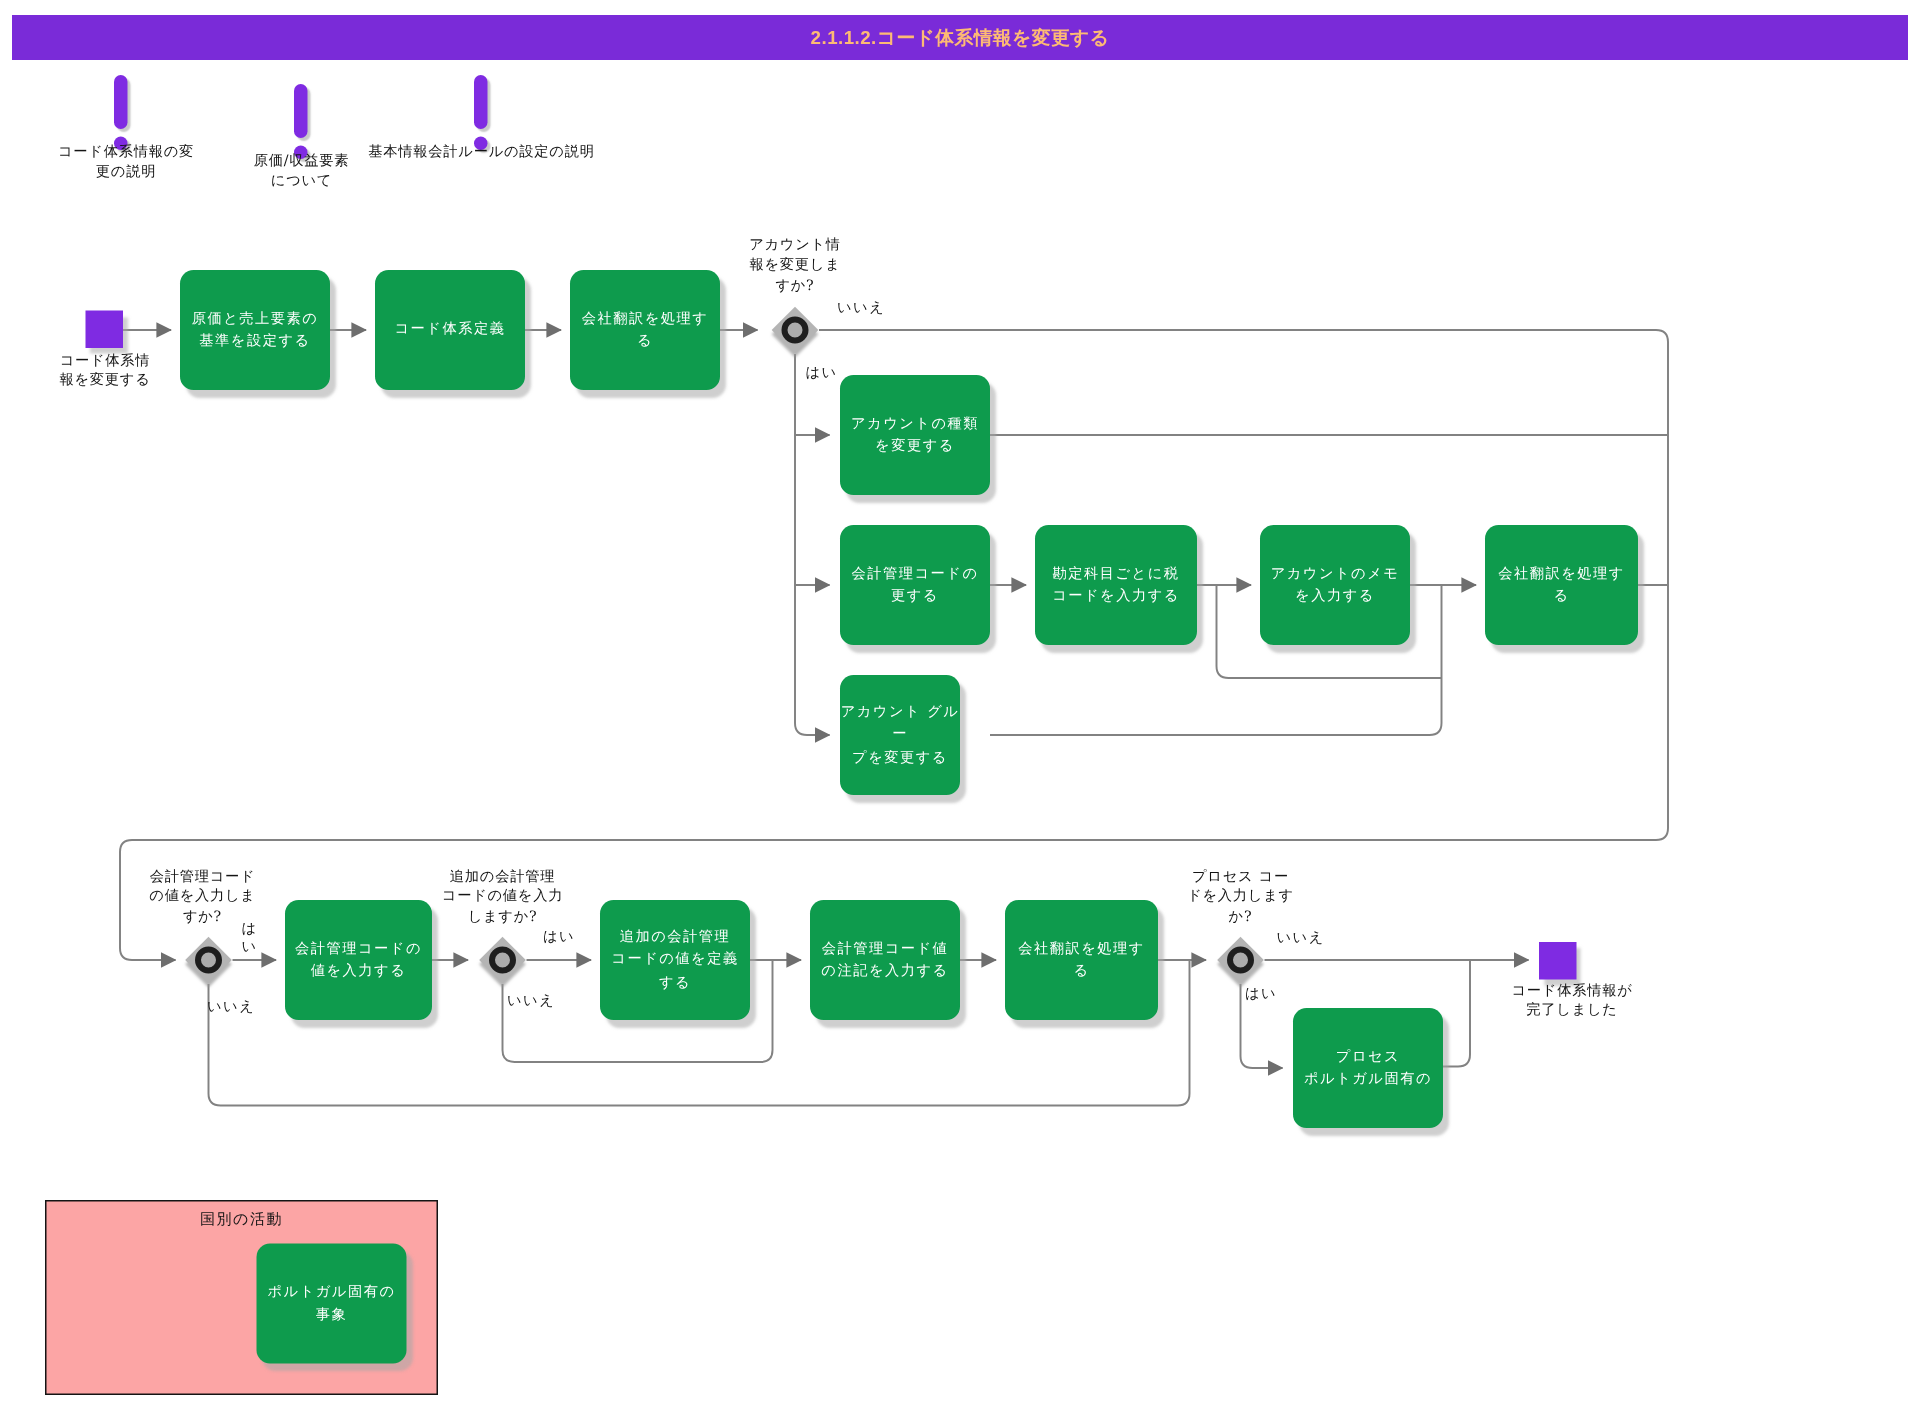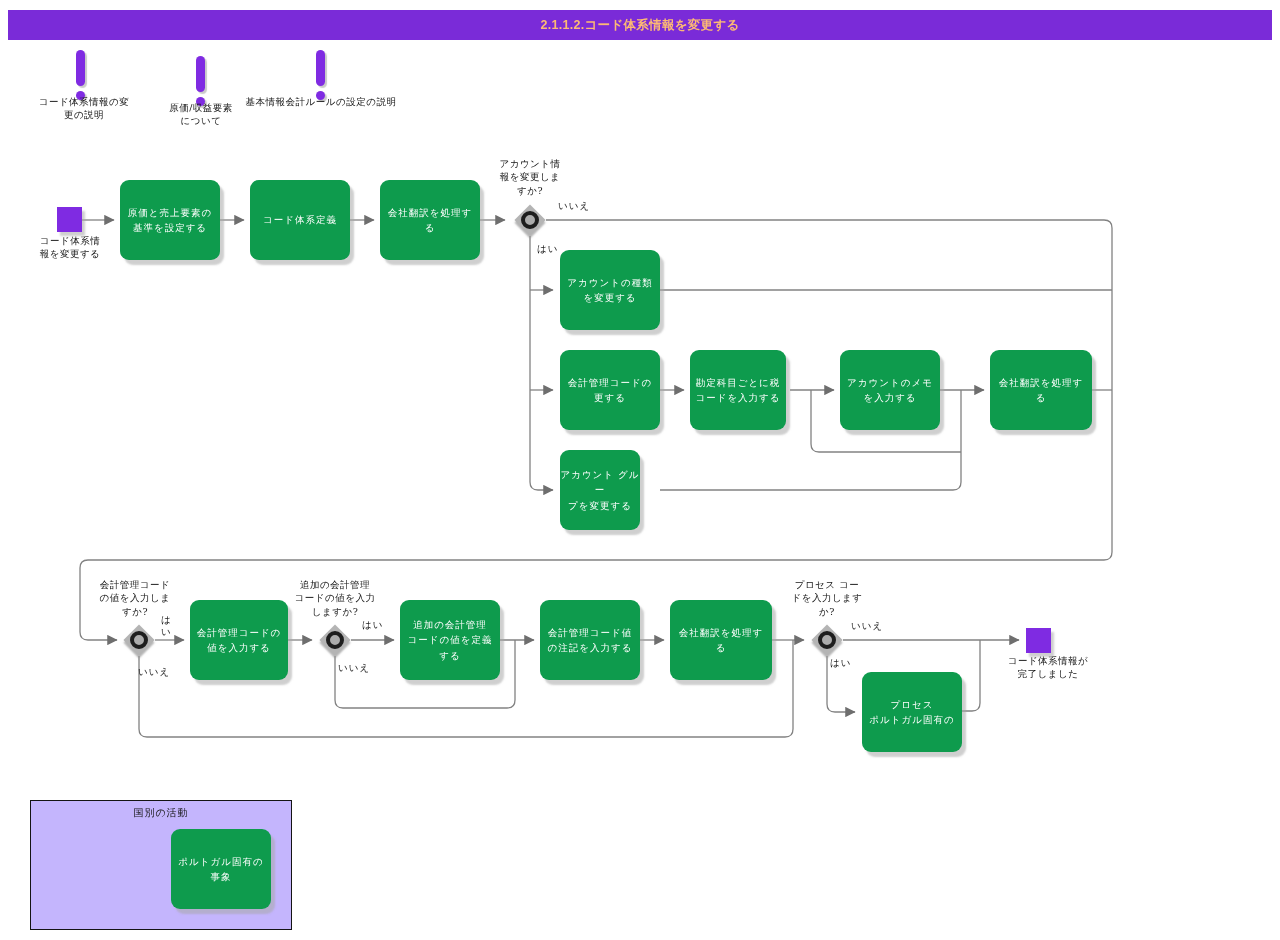--- a/index.html
+++ b/index.html
@@ -35,21 +35,21 @@
   }
   .note-bar{width:9px;height:36px;border-radius:4.5px;background:#7F2BE2;
     box-shadow:2px 2px 1px rgba(165,165,165,.6);}
   .note-dot{width:9px;height:9px;border-radius:50%;background:#7F2BE2;
     box-shadow:2px 2px 1px rgba(165,165,165,.6);}
   .dwrap{width:32px;height:32px;}
   .dsq{position:absolute;left:5px;top:5px;width:22px;height:22px;background:#B4B4B4;
     transform:rotate(45deg);box-shadow:2px 2px 2px rgba(150,150,150,.7);}
   .dcirc{position:absolute;left:7px;top:7px;width:10px;height:10px;
     border:4px solid #1E1E1E;border-radius:50%;background:#ACACAC;}
-  .legend{border:1px solid #141414;background:#c4b5fd;}
+  .legend{border:1px solid #141414;background:#fca5a5;}
   .legend-title{position:absolute;left:0;top:5px;width:100%;text-align:center;
     font-size:10px;color:#141414;letter-spacing:1px;}
   svg{position:absolute;left:0;top:0;}
   path{stroke:#828282;stroke-width:1.3;fill:none;}
 </style>
 </head>
 <body>
 
 <div class="abs titlebar">2.1.1.2.コード体系情報を変更する</div>
 
@@ -120,21 +120,21 @@
 <div class="abs lbl" style="left:480px;top:157px;width:100px">アカウント情
 報を変更しま
 すか?</div>
 <div class="abs elbl" style="left:558px;top:200px">いいえ</div>
 <div class="abs elbl" style="left:537px;top:243px">はい</div>
 
 <div class="abs task" style="left:560px;top:250px;width:100px;height:80px">アカウントの種類
 を変更する</div>
 <div class="abs task" style="left:560px;top:350px;width:100px;height:80px">会計管理コードの
 更する</div>
-<div class="abs task" style="left:690px;top:350px;width:96px;height:80px">勘定科目ごとに税
+<div class="abs task" style="left:690px;top:350px;width:108px;height:80px">勘定科目ごとに税
 コードを入力する</div>
 <div class="abs task" style="left:840px;top:350px;width:100px;height:80px">アカウントのメモ
 を入力する</div>
 <div class="abs task" style="left:990px;top:350px;width:102px;height:80px">会社翻訳を処理す
 る</div>
 <div class="abs task" style="left:560px;top:450px;width:80px;height:80px">アカウント グルー
 プを変更する</div>
 
 <div class="abs dwrap" style="left:123px;top:624px">
   <div class="dsq"></div>

